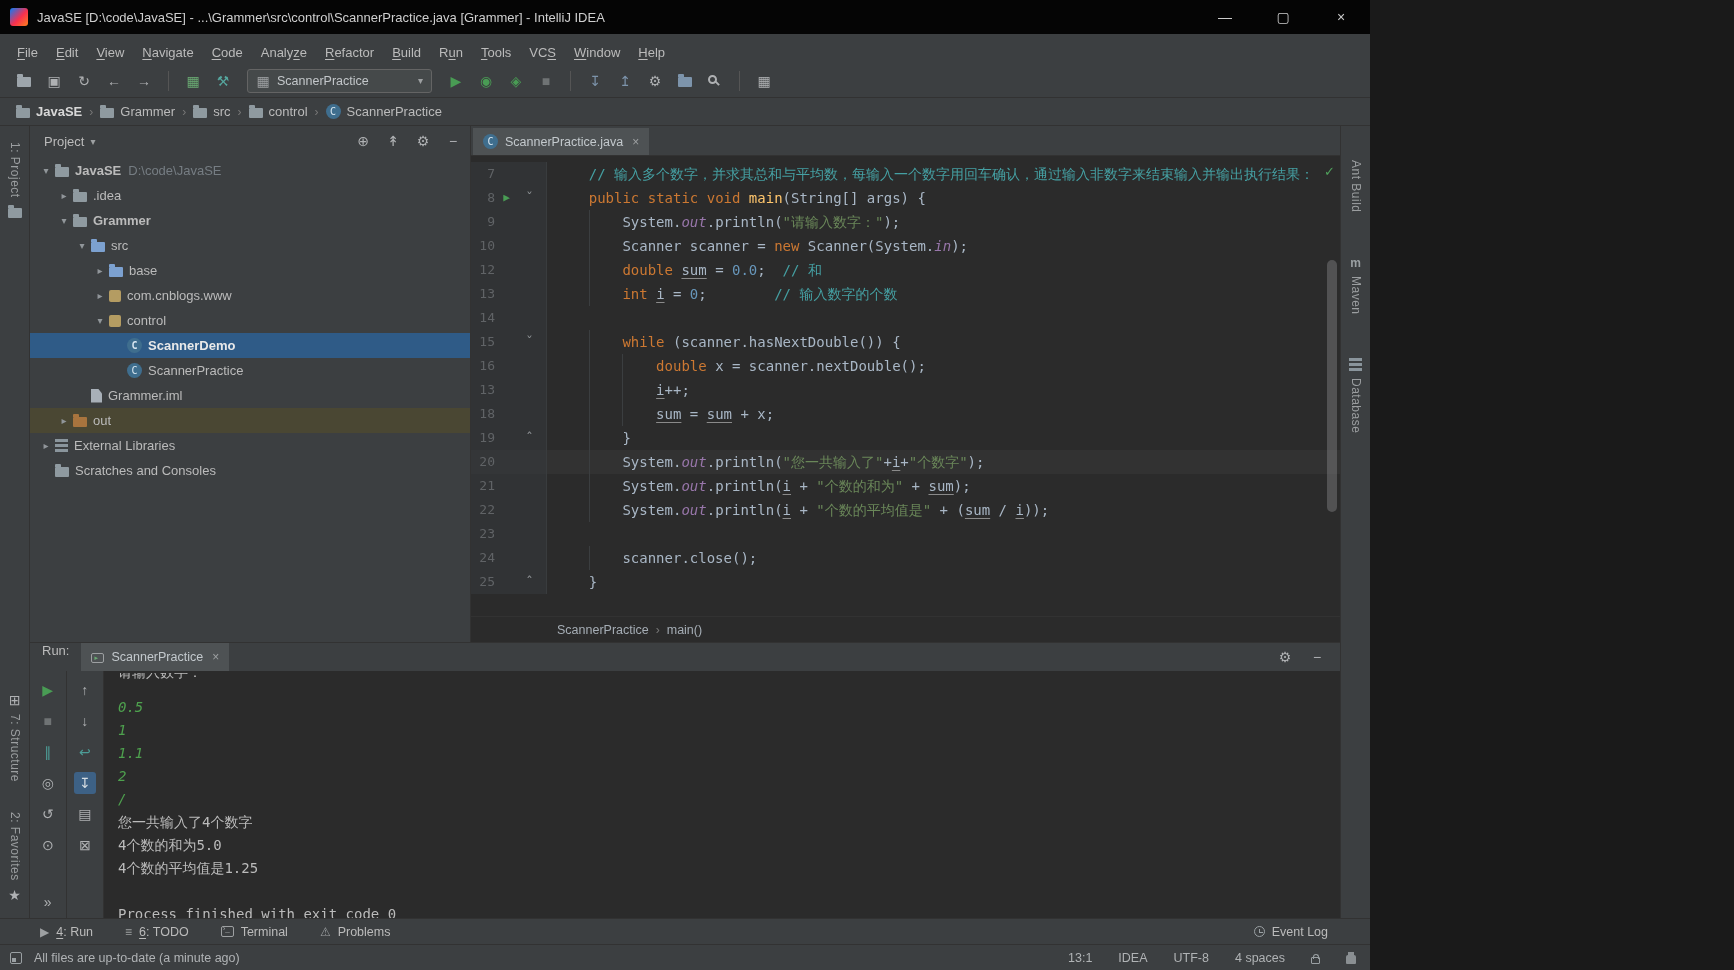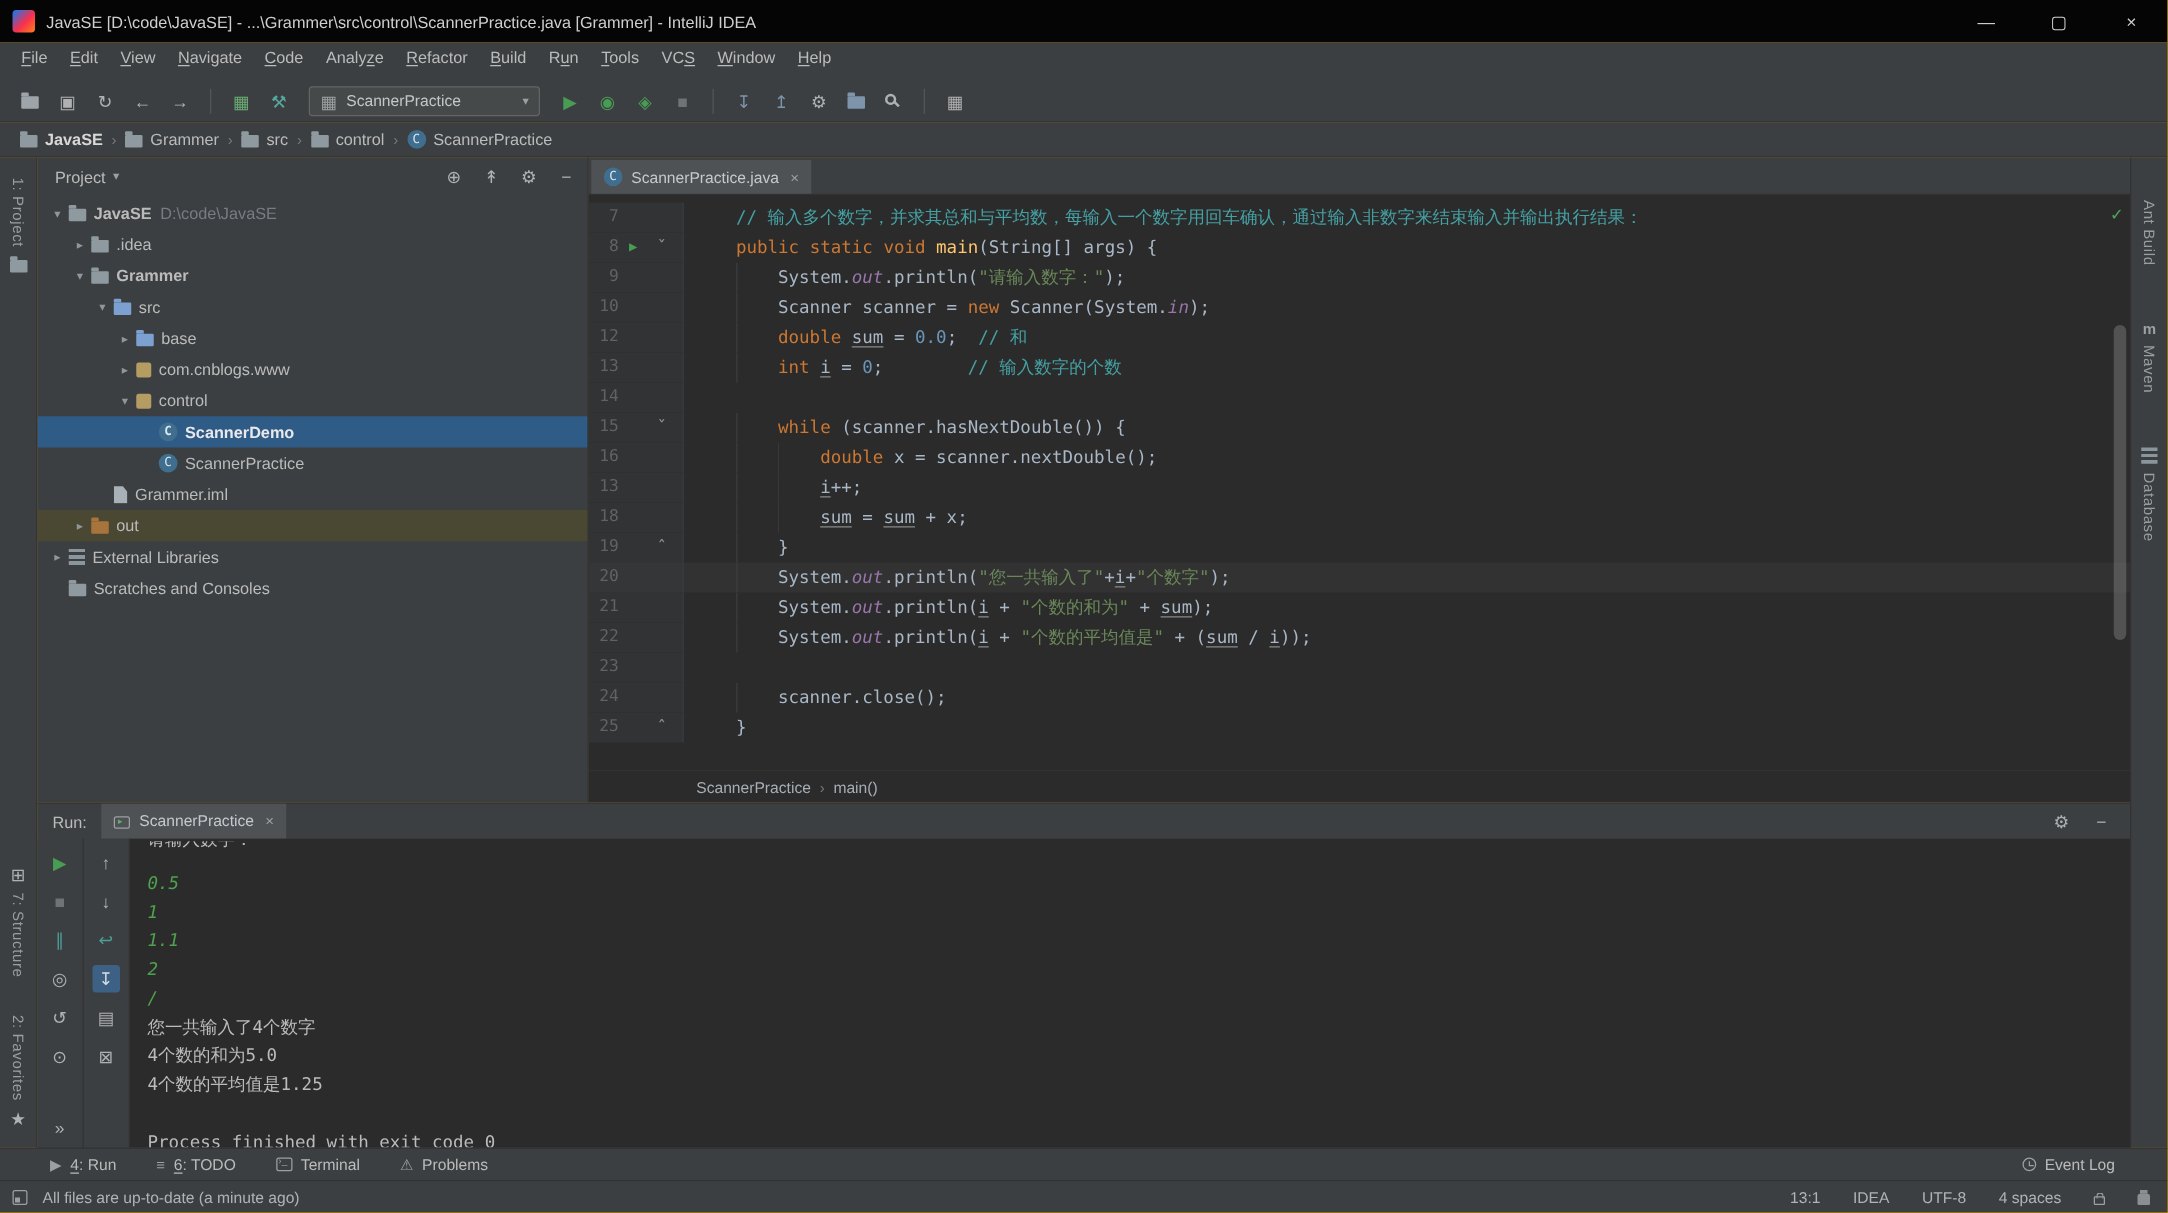--- a/index.html
+++ b/index.html
@@ -1,26 +1,26 @@
 <!DOCTYPE html>
 <html><head>
 <meta charset="utf-8">
 <style>
   *{box-sizing:border-box;margin:0;padding:0}
   body{margin:0;background:#1a1a1a;font-family:"Liberation Sans",sans-serif}
-  #app{position:relative;width:1734px;height:970px;background:#eab308;overflow:hidden;font-size:13px;color:#bbbbbb;cursor:default}
+  #app{position:relative;width:1370px;height:970px;background:#0f766e;overflow:hidden;font-size:13px;color:#bbbbbb;cursor:default}
 
   
   .titlebar{position:absolute;left:0;top:0;right:0;height:34px;background:#050505;display:flex;align-items:center;padding-left:10px;gap:9px}
   .title-text{color:#cfcfcf;font-size:13px;white-space:nowrap}
   .win-controls{margin-left:auto;display:flex;height:100%}
   .win-btn{width:58px;height:100%;display:flex;align-items:center;justify-content:center;color:#cccccc;font-size:14px}
 
   
-  .menubar{position:absolute;top:34px;left:0;right:0;height:30px;background:#3c3f41;display:flex;align-items:flex-start;padding-left:8px}
+  .menubar{position:absolute;top:34px;left:0;right:0;height:30px;background:#3c3f41;display:flex;align-items:flex-end;padding-left:8px}
   .menu-item{padding:4px 9px;color:#bbbbbb;white-space:nowrap}
   .mn{text-decoration:underline;text-underline-offset:2px}
 
   
   .toolbar{position:absolute;top:64px;left:0;right:0;height:34px;background:#3c3f41;display:flex;align-items:center;padding-left:10px;gap:2px;border-bottom:1px solid #323232}
   .tb-btn{width:28px;height:26px;display:flex;align-items:center;justify-content:center;border-radius:3px}
   .tb-sep{width:1px;height:20px;background:#555555;margin:0 8px}
   .glyph{display:inline-flex;align-items:center;justify-content:center;min-width:14px;color:#afb1b3;font-size:14px;line-height:1}
   .run-combo{height:24px;background:#45494a;border:1px solid #646464;border-radius:3px;display:flex;align-items:center;gap:7px;padding:0 8px;margin:0 8px;min-width:185px}
   .combo-label{color:#c3c7ca;font-size:12.5px}
@@ -81,21 +81,21 @@
   .c-fld{color:#9876aa;font-style:italic}
   .c-decl{color:#ffc66d}
   .c-var{color:#a9b7c6;text-decoration:underline;text-decoration-color:#8a8a8a;text-underline-offset:3px}
   .ed-scroll{position:absolute;right:3px;top:104px;width:10px;height:252px;background:rgba(164,166,167,.32);border-radius:5px}
   .ed-check{position:absolute;right:5px;top:4px;color:#4fa15c;font-size:13px;font-family:"Liberation Sans",sans-serif}
   .ed-crumbs{height:26px;background:#2b2b2b;border-top:1px solid #323232;display:flex;align-items:center;padding-left:84px;color:#a5adb5;font-size:12.5px;flex:none}
   .ed-crumb{padding:0 2px}
 
   
   .run-panel{position:absolute;left:30px;right:30px;top:642px;height:276px;background:#3c3f41;border-top:1px solid #323232}
-  .run-header{height:28px;display:flex;align-items:center;padding-left:12px;gap:12px}
+  .run-header{height:28px;display:flex;padding-left:12px;gap:12px}
   .run-label{color:#bbbbbb}
   .run-tab{height:28px;display:flex;align-items:center;gap:7px;background:#4e5254;padding:0 10px;color:#c3c9cd;font-size:12.5px}
   .run-header-icons{margin-left:auto;display:flex;gap:18px;padding-right:16px}
   .run-body{display:flex;height:248px}
   .run-tools{width:74px;flex:none;display:flex;background:#3c3f41;border-right:1px solid #323232}
   .rt-col{width:37px;display:flex;flex-direction:column;align-items:center;padding-top:8px;gap:9px}
   .rt-col:first-child{border-right:1px solid #323232}
   .rt-ico{width:22px;height:22px;display:flex;align-items:center;justify-content:center;border-radius:3px}
   .rt-ico .glyph{font-size:14px}
   .active-ico{background:#3d6185}

